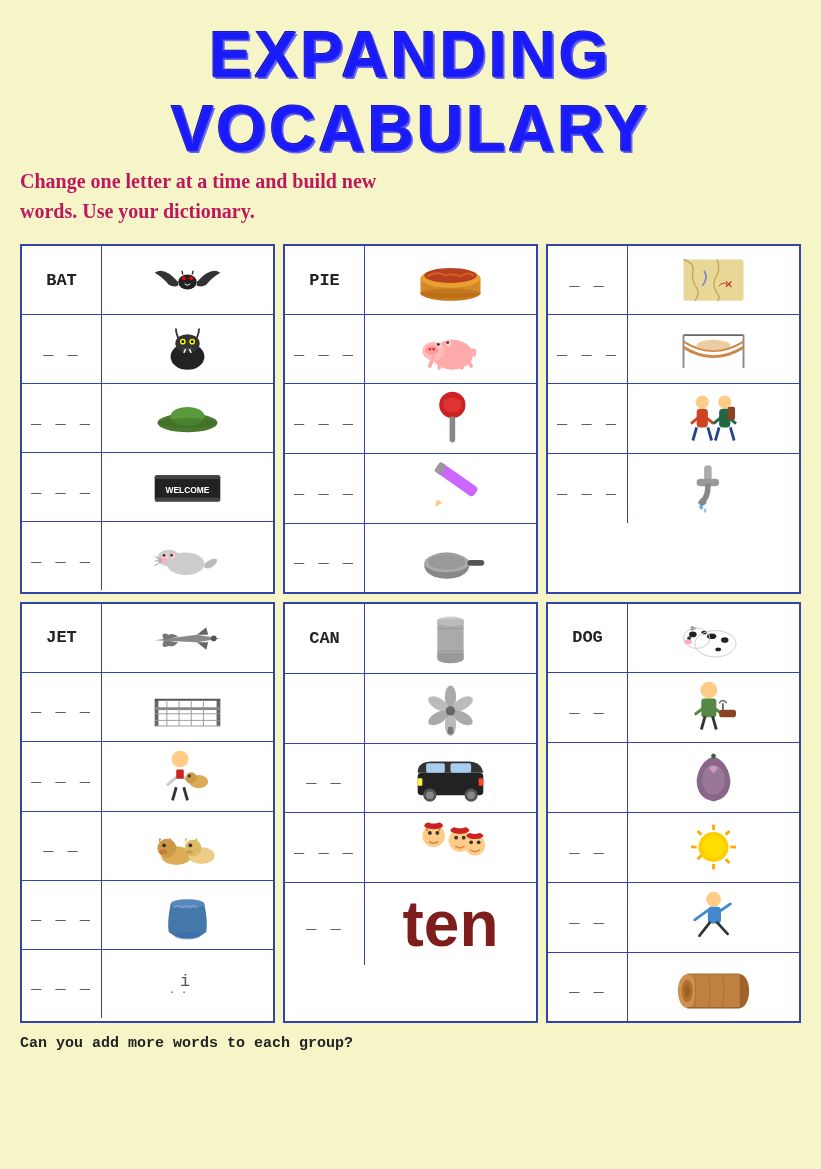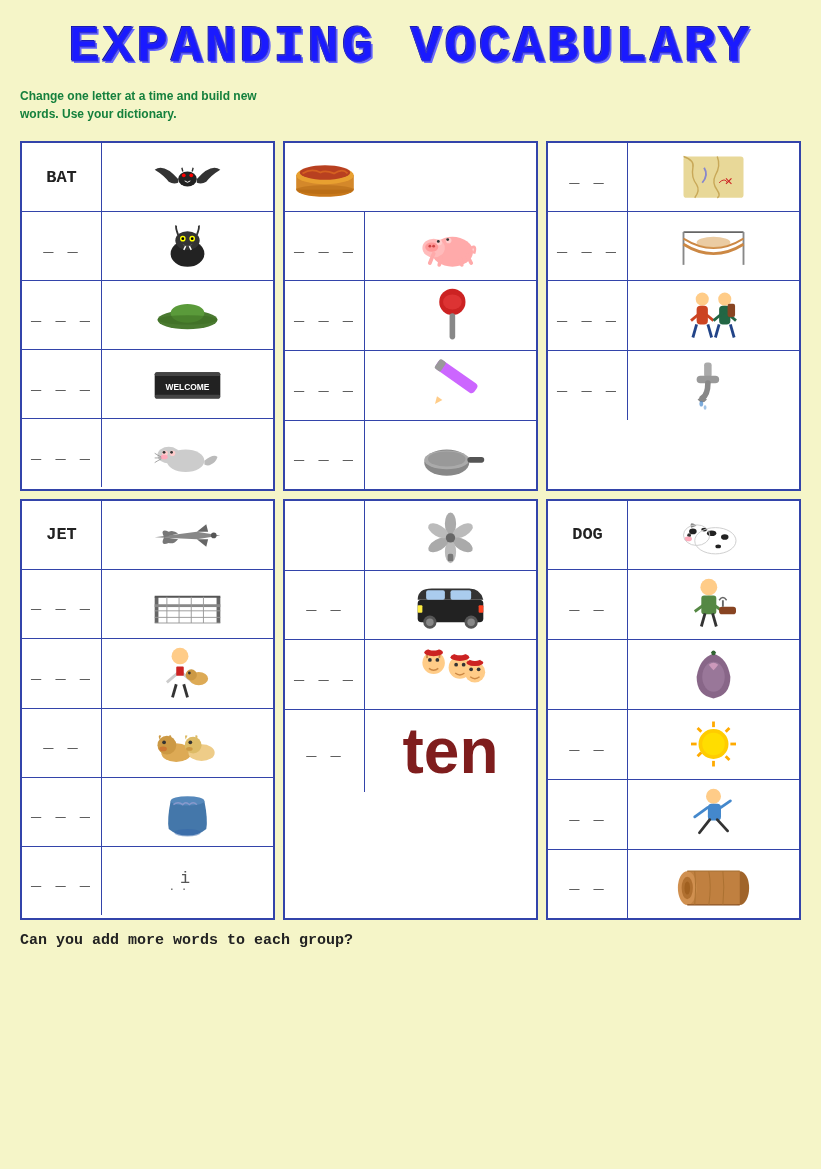--- a/index.html
+++ b/index.html
@@ -4,35 +4,34 @@
   <style>
     * { box-sizing: border-box; margin: 0; padding: 0; }
     body {
       width: 821px;
       min-height: 1169px;
       background-color: #f5f5c8;
       font-family: 'Courier New', Courier, monospace;
       padding: 18px 20px;
     }
     .page-title {
-      font-size: 52px;
+      font-size: 64px;
       font-weight: 900;
       color: #1a1aff;
       text-align: center;
       letter-spacing: 3px;
       text-shadow: 2px 2px 0 #6666ff, -1px -1px 0 #0000aa;
-      font-family: Liberation Mono, monospace;
-      margin-bottom: 10px;
+      font-family: Liberation Sans, sans-serif;
       -webkit-text-stroke: 1px #3333cc;
     }
     .subtitle {
-      font-size: 12px;
-      font-family: Liberation Sans, sans-serif;
+      font-size: 20px;
+      font-family: Liberation Serif, serif;
       font-weight: bold;
-      color: #15803d;
+      color: #be185d;
       margin-bottom: 18px;
       line-height: 1.5;
     }
     .grid-container {
       display: grid;
       grid-template-columns: 1fr 1fr 1fr;
       gap: 8px;
       margin-bottom: 12px;
     }
     .word-group {
@@ -178,20 +177,21 @@
           <ellipse cx="15" cy="32" rx="4" ry="2.5" fill="#ffaabb"></ellipse>
           <path d="M12 32 Q8 30 5 28 M12 33 Q8 33 5 33 M12 34 Q8 36 5 38" stroke="#888" stroke-width="0.8" fill="none"></path>
           <path d="M58 36 Q68 28 72 32 Q70 38 65 40 Q62 42 58 40Z" fill="#bbb"></path>
         </svg>
       </div>
     </div>
   </div>
 
   <div class="word-group">
     <div class="word-row">
+      <div class="word-cell">PIE</div>
       <div class="img-cell">
         <svg viewBox="0 0 80 60" xmlns="http://www.w3.org/2000/svg">
           <ellipse cx="40" cy="44" rx="32" ry="8" fill="#c8781a"></ellipse>
           <rect x="8" y="28" width="64" height="16" fill="#d4882a"></rect>
           <ellipse cx="40" cy="28" rx="32" ry="10" fill="#e8a030"></ellipse>
           <ellipse cx="40" cy="25" rx="28" ry="8" fill="#b84020"></ellipse>
           <path d="M15 26 Q25 20 35 25 Q40 22 50 26 Q60 20 65 26" stroke="#d46020" stroke-width="2" fill="none"></path>
           <ellipse cx="40" cy="44" rx="32" ry="5" fill="#a86010" opacity="0.4"></ellipse>
         </svg>
       </div>
@@ -440,20 +440,35 @@
         <svg viewBox="0 0 80 60" xmlns="http://www.w3.org/2000/svg">
           <text x="20" y="42" font-size="11" fill="#555" font-family="Courier New">· ·</text>
           <text x="32" y="32" font-size="18" fill="#555" font-family="Courier New">i</text>
         </svg>
       </div>
     </div>
   </div>
 
   <div class="word-group">
     <div class="word-row">
+      <div class="word-cell">CAN</div>
+      <div class="img-cell">
+
+        <svg viewBox="0 0 80 65" xmlns="http://www.w3.org/2000/svg">
+          <rect x="26" y="14" width="28" height="40" fill="#aaa"></rect>
+          <ellipse cx="40" cy="14" rx="14" ry="5" fill="#ccc"></ellipse>
+          <ellipse cx="40" cy="54" rx="14" ry="5" fill="#999"></ellipse>
+          <rect x="26" y="12" width="28" height="6" fill="#bbb"></rect>
+          <rect x="26" y="48" width="28" height="6" fill="#999"></rect>
+          <line x1="26" y1="22" x2="54" y2="22" stroke="#999" stroke-width="1"></line>
+          <line x1="26" y1="46" x2="54" y2="46" stroke="#999" stroke-width="1"></line>
+        </svg>
+      </div>
+    </div>
+    <div class="word-row">
       <div class="word-cell"></div>
       <div class="img-cell">
 
         <svg viewBox="0 0 80 65" xmlns="http://www.w3.org/2000/svg">
           <circle cx="40" cy="35" r="4" fill="#888"></circle>
           <ellipse cx="40" cy="20" rx="6" ry="12" fill="#aaa" transform="rotate(0 40 35)"></ellipse>
           <ellipse cx="40" cy="20" rx="6" ry="12" fill="#bbb" transform="rotate(60 40 35)"></ellipse>
           <ellipse cx="40" cy="20" rx="6" ry="12" fill="#aaa" transform="rotate(120 40 35)"></ellipse>
           <ellipse cx="40" cy="20" rx="6" ry="12" fill="#bbb" transform="rotate(180 40 35)"></ellipse>
           <ellipse cx="40" cy="20" rx="6" ry="12" fill="#aaa" transform="rotate(240 40 35)"></ellipse>

